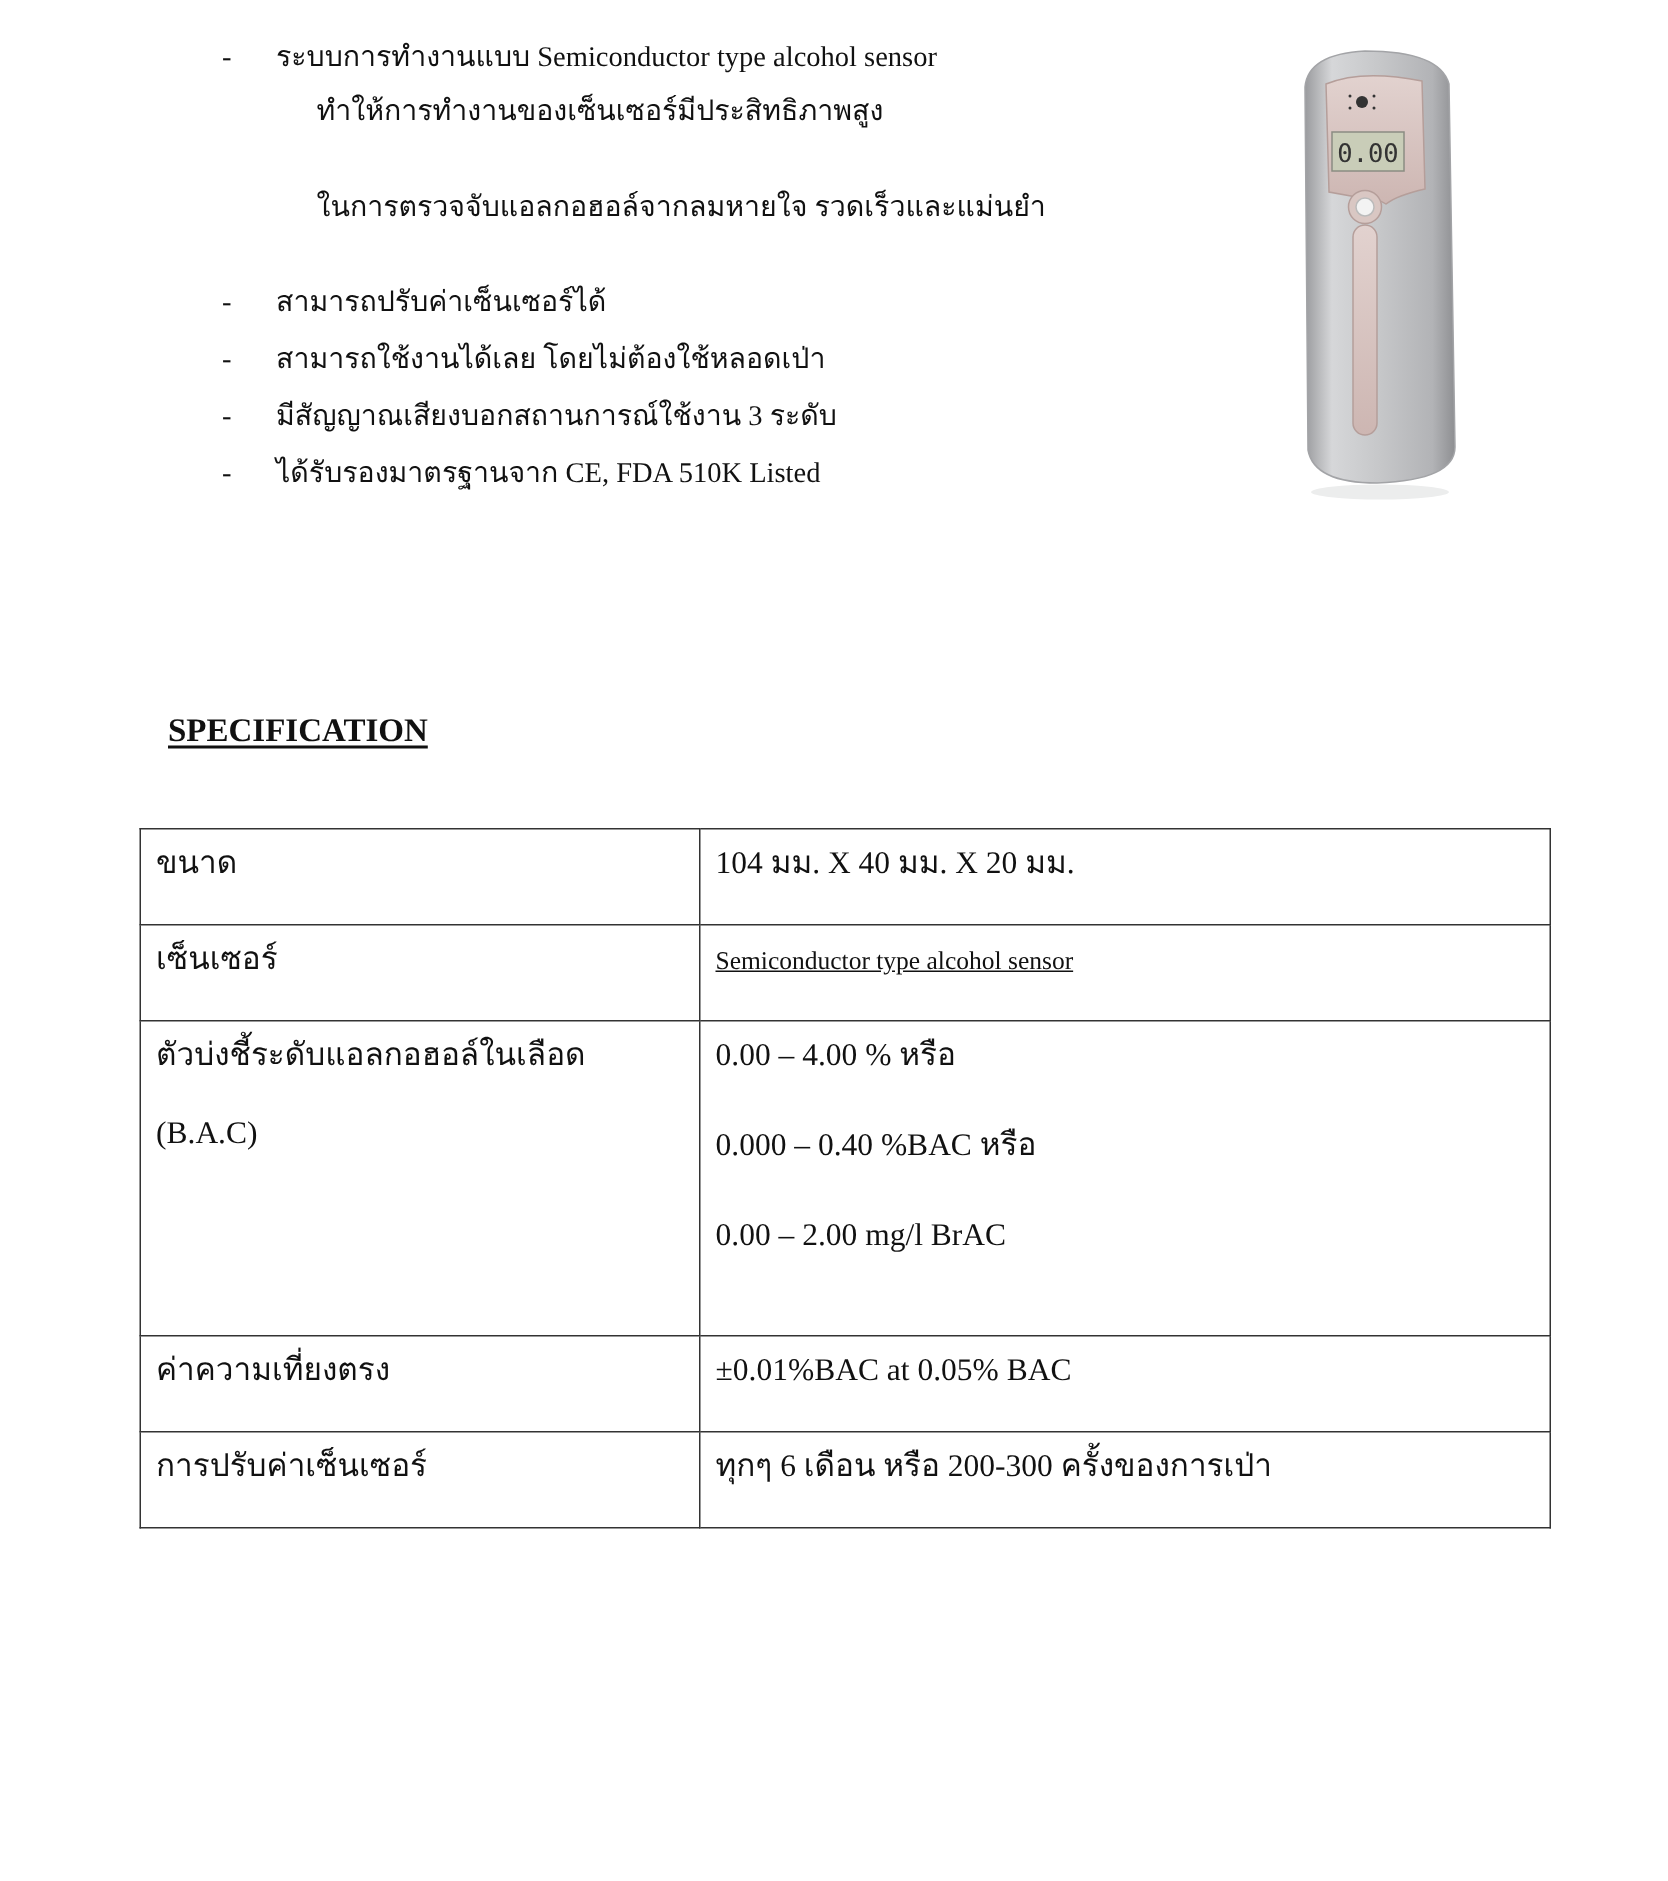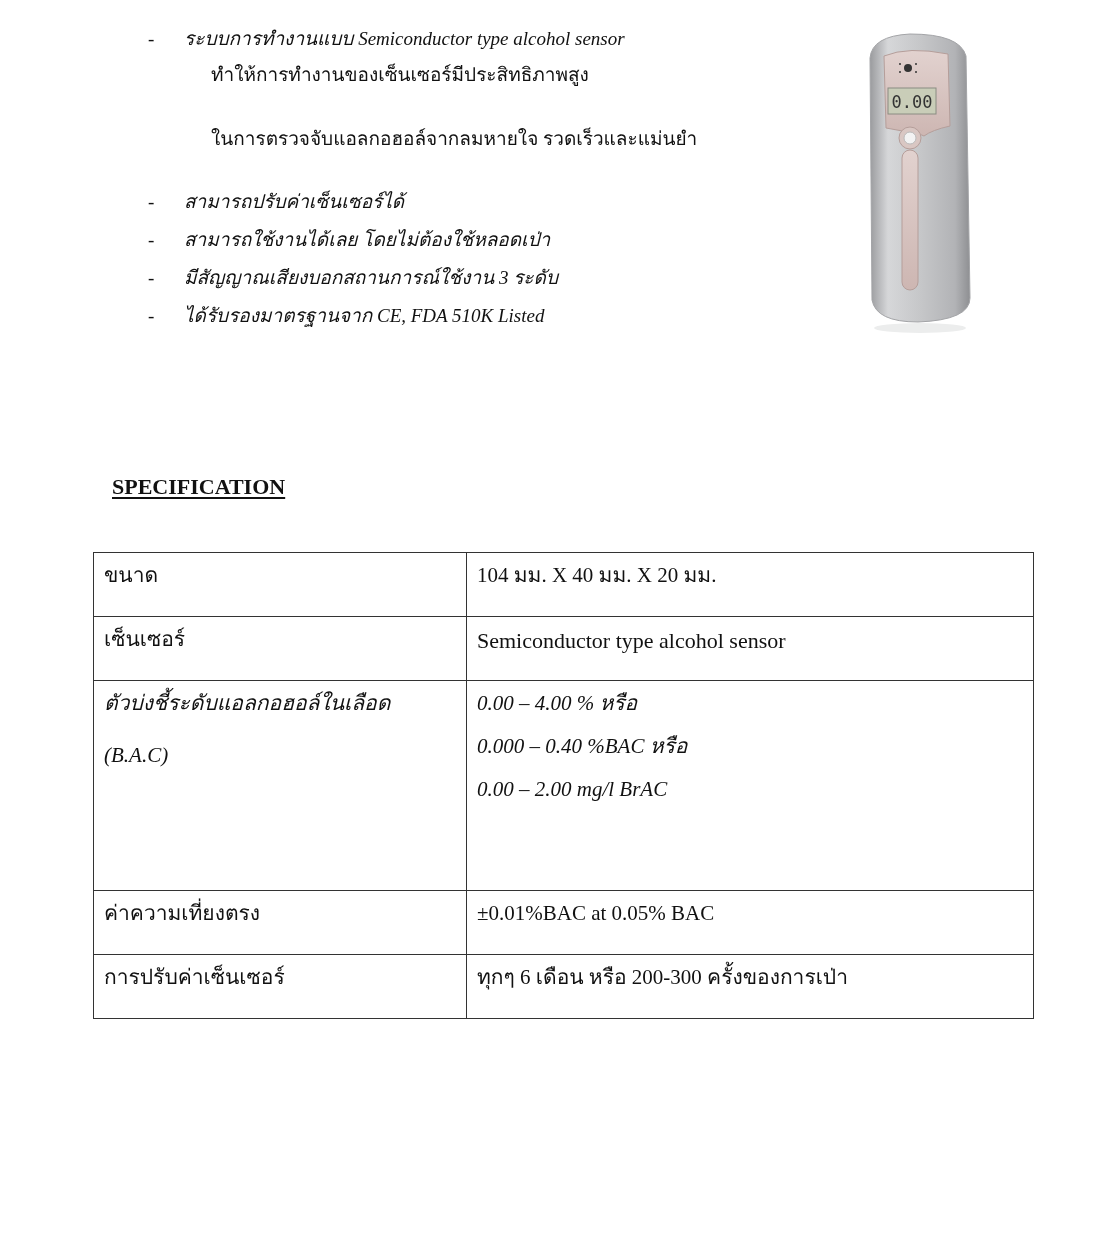--- a/index.html
+++ b/index.html
@@ -4,21 +4,21 @@
 <style>
   html, body { margin: 0; padding: 0; background: #ffffff; }
   body {
     width: 1112px; height: 1254px; position: relative; overflow: hidden;
     font-family: "Liberation Serif", "DejaVu Serif", serif; color: #111;
   }
   .feature {
     position: absolute; left: 148px; font-size: 19px; line-height: 24px;
   }
   .feature .dash { position: absolute; left: 0; top: 0; width: 20px; }
-  .feature .text { position: absolute; left: 36px; top: 0; white-space: nowrap; font-style: italic; }
+  .feature .text { position: absolute; left: 36px; top: 0; white-space: nowrap; }
   .cont { position: absolute; left: 184px; font-size: 19px; line-height: 24px; white-space: nowrap; margin-left: 27px; }
 
   
   .device-wrap { position: absolute; left: 848px; top: 28px; width: 140px; height: 310px; }
 
   .spec-title {
     position: absolute; left: 112px; top: 474px;
     font-weight: bold; font-size: 22px; text-decoration: underline;
     text-underline-offset: 3px; text-decoration-thickness: 1.5px;
   }
@@ -26,25 +26,25 @@
   table.spec {
     position: absolute; left: 93px; top: 552px; width: 941px;
     border-collapse: collapse; font-size: 21px;
   }
   table.spec td {
     border: 1.4px solid #333; vertical-align: top; padding: 10px 10px 0 10px;
     box-sizing: border-box;
   }
   table.spec td.k { width: 373px; }
   table.spec tr.r70 td { height: 64px; }
-  table.spec tr.r210 td { height: 210px; font-style: italic; }
-  .small { font-size: 22px; padding-top: 2px; display: inline-block; }
+  table.spec tr.r210 td { height: 210px; }
+  .small { font-size: 17px; padding-top: 2px; display: inline-block; text-decoration: underline; }
   .line { display: block; line-height: 24px; }
   .gap1 { margin-top: 28px; }
-  .gap2 { margin-top: 19px; }
+  .gap2 { margin-top: 36px; }
 </style>
 </head>
 <body>
 
 <div class="feature" style="top:27px;">
   <span class="dash">-</span>
   <span class="text">ระบบการทำงานแบบ Semiconductor type alcohol sensor</span>
 </div>
 <div class="cont" style="top:63px;">ทำให้การทำงานของเซ็นเซอร์มีประสิทธิภาพสูง</div>
 <div class="cont" style="top:127px;">ในการตรวจจับแอลกอฮอล์จากลมหายใจ รวดเร็วและแม่นยำ</div>

